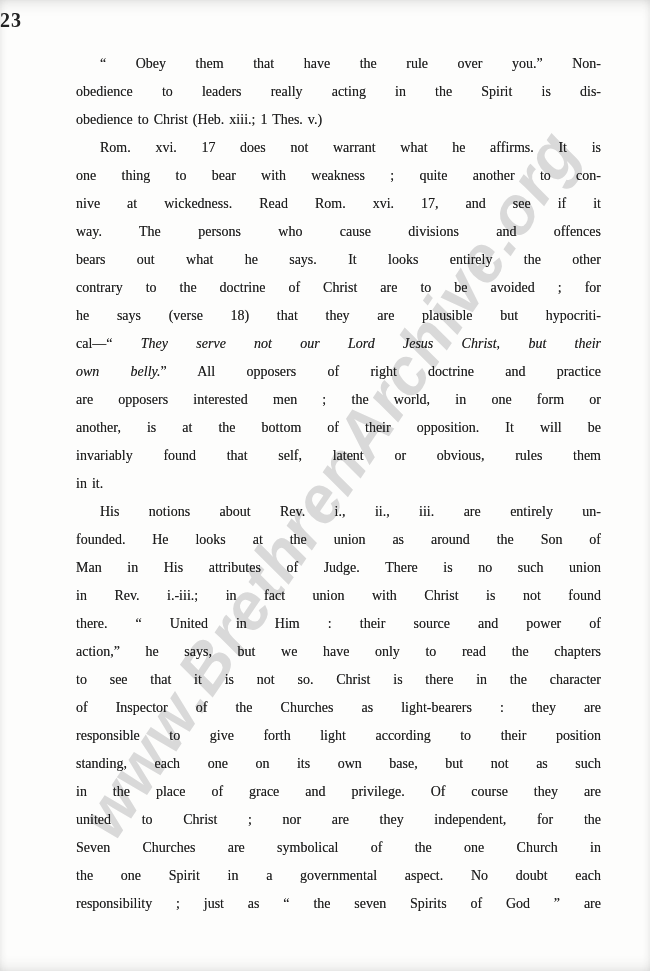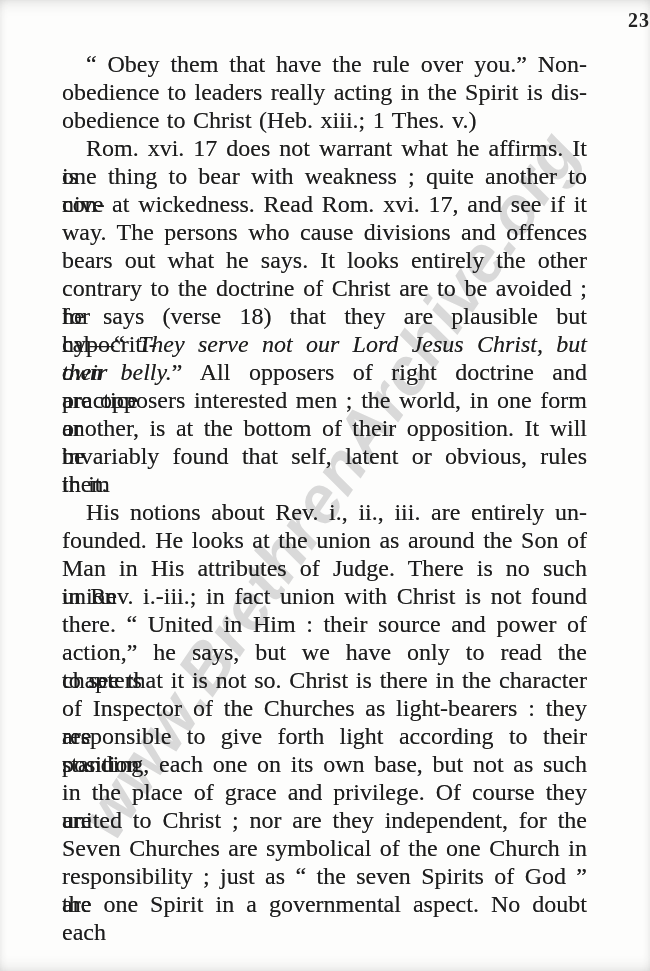--- a/index.html
+++ b/index.html
@@ -35,34 +35,34 @@
     color: #d9d9d9;
     z-index: 1;
     user-select: none;
     white-space: nowrap;
   }
   .page-number {
     position: absolute;
     top: 9px;
     left: 0;
     width: 650px;
-    text-align: right;
+    text-align: left;
     font-size: 20px;
     font-weight: 700;
     letter-spacing: 1px;
     color: #222222;
     z-index: 2;
   }
   .text-block {
     position: absolute;
-    left: 62px;
+    left: 76px;
     top: 50px;
     width: 525px;
     z-index: 2;
-    font-size: 24px;
+    font-size: 14px;
     line-height: 28px;
     color: #1d1d1d;
     text-shadow: 0 0 0.5px rgba(20,20,20,0.55);
   }
   .paragraph { margin: 0; }
   .line {
     height: 28px;
     overflow: visible;
     word-spacing: 1.5px;
   }
@@ -113,17 +113,17 @@
         <div class="line j"><span>in Rev. i.-iii.; in fact union with Christ is not found</span></div>
         <div class="line j"><span>there.  “ United in Him : their source and power of</span></div>
         <div class="line j"><span>action,” he says, but we have only to read the chapters</span></div>
         <div class="line j"><span>to see that it is not so.  Christ is there in the character</span></div>
         <div class="line j"><span>of Inspector of the Churches as light-bearers : they are</span></div>
         <div class="line j"><span>responsible to give forth light according to their position</span></div>
         <div class="line j"><span>standing, each one on its own base, but not as such</span></div>
         <div class="line j"><span>in the place of grace and privilege.  Of course they are</span></div>
         <div class="line j"><span>united to Christ ; nor are they independent, for the</span></div>
         <div class="line j"><span>Seven Churches are symbolical of the one Church in</span></div>
+        <div class="line j"><span>the one Spirit in a governmental aspect.  No doubt each</span></div>
         <div class="line j"><span>responsibility ; just as “ the seven Spirits of God ” are</span></div>
-        <div class="line j"><span>the one Spirit in a governmental aspect.  No doubt each</span></div>
       </div>
     </div>
 </div>
 
 </body></html>

